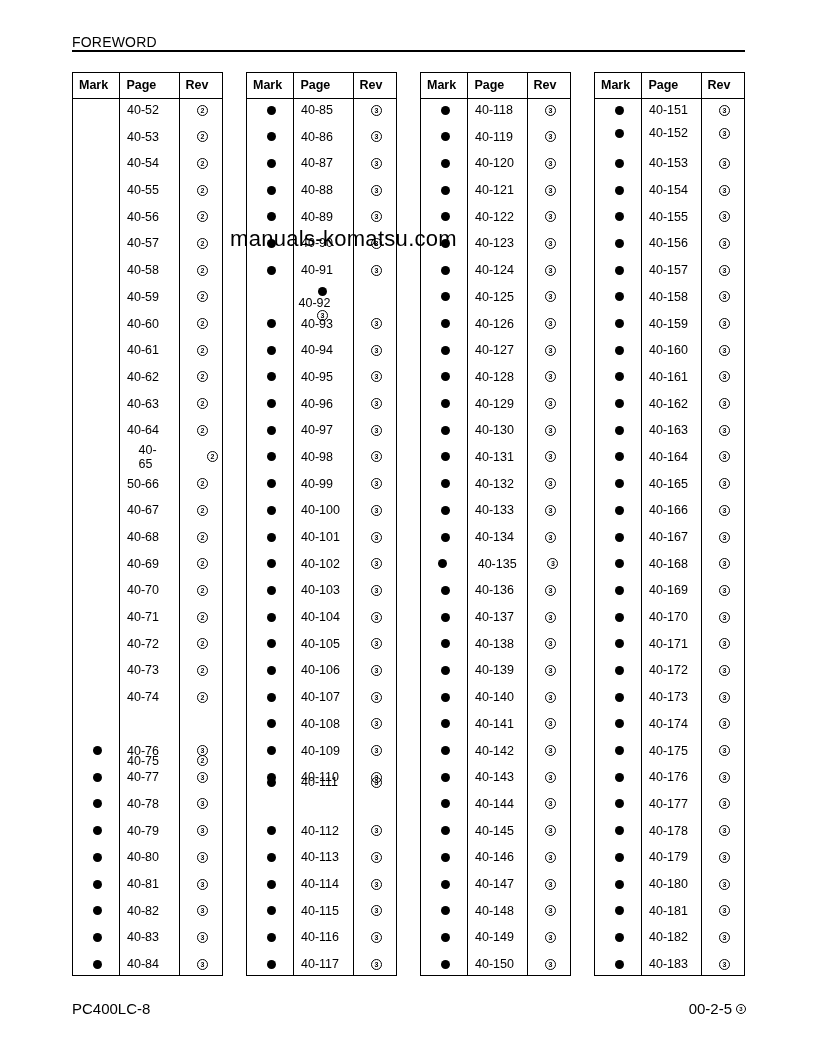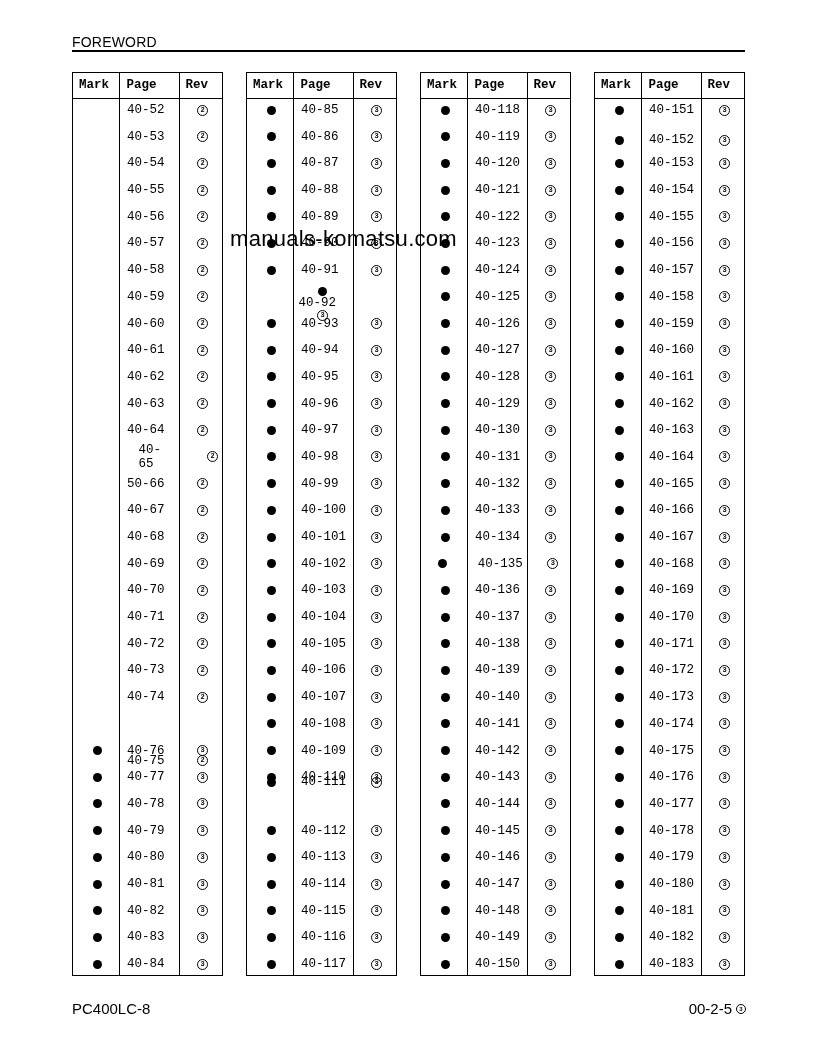--- a/index.html
+++ b/index.html
@@ -1,19 +1,19 @@
 <!DOCTYPE html>
 <html><head>
 <meta charset="utf-8">
 <style>
   html, body { margin:0; padding:0; background:#ffffff; }
   body { width:816px; height:1056px; position:relative; overflow:hidden; font-family:"Liberation Sans", sans-serif; color:#000; }
   .title { position:absolute; left:72px; top:34px; font-size:14px; font-weight:normal; letter-spacing:0.2px; }
   .title-rule { position:absolute; left:72px; top:50px; width:673px; height:2px; background:#000; }
-  .tbl { position:absolute; top:72px; width:151px; height:904px; border:1px solid #000; border-width:1.5px; box-sizing:border-box;font-family:Liberation Mono, monospace; }
+  .tbl { position:absolute; top:72px; width:151px; height:904px; border:1px solid #000; border-width:1.5px; box-sizing:border-box; }
   .hdr { display:flex; height:26px; border-bottom:1.5px solid #000; box-sizing:border-box; }
   .hdr div { font-size:12.5px; font-weight:bold; line-height:24px; padding-left:6px; box-sizing:border-box; }
   .c-mark { width:48px; }
   .c-page { width:60px; }
   .c-rev  { width:43px; }
   .hdr .c-mark, .hdr .c-page { border-right:1.2px solid #000; }
   .body { display:flex; height:876px; }
   .bcol { position:relative; height:100%; }
   .bcol.c-mark, .bcol.c-page { border-right:1.2px solid #000; box-sizing:border-box; }
   .rows { position:absolute; left:0; top:0; width:151px; }
@@ -933,21 +933,21 @@
         <div class="rows">
           <div class="row" style="top: 1px;">
             <div class="m">
               <span class="dot"></span>
             </div>
             <div class="p">40-151</div>
             <div class="r">
               <span class="rev">3</span>
             </div>
           </div>
-          <div class="row" style="top: 31px;">
+          <div class="row" style="top: 24px;">
             <div class="m">
               <span class="dot"></span>
             </div>
             <div class="p">40-152</div>
             <div class="r">
               <span class="rev">3</span>
             </div>
           </div>
           <div class="row" style="top: 54.38px;">
             <div class="m">

